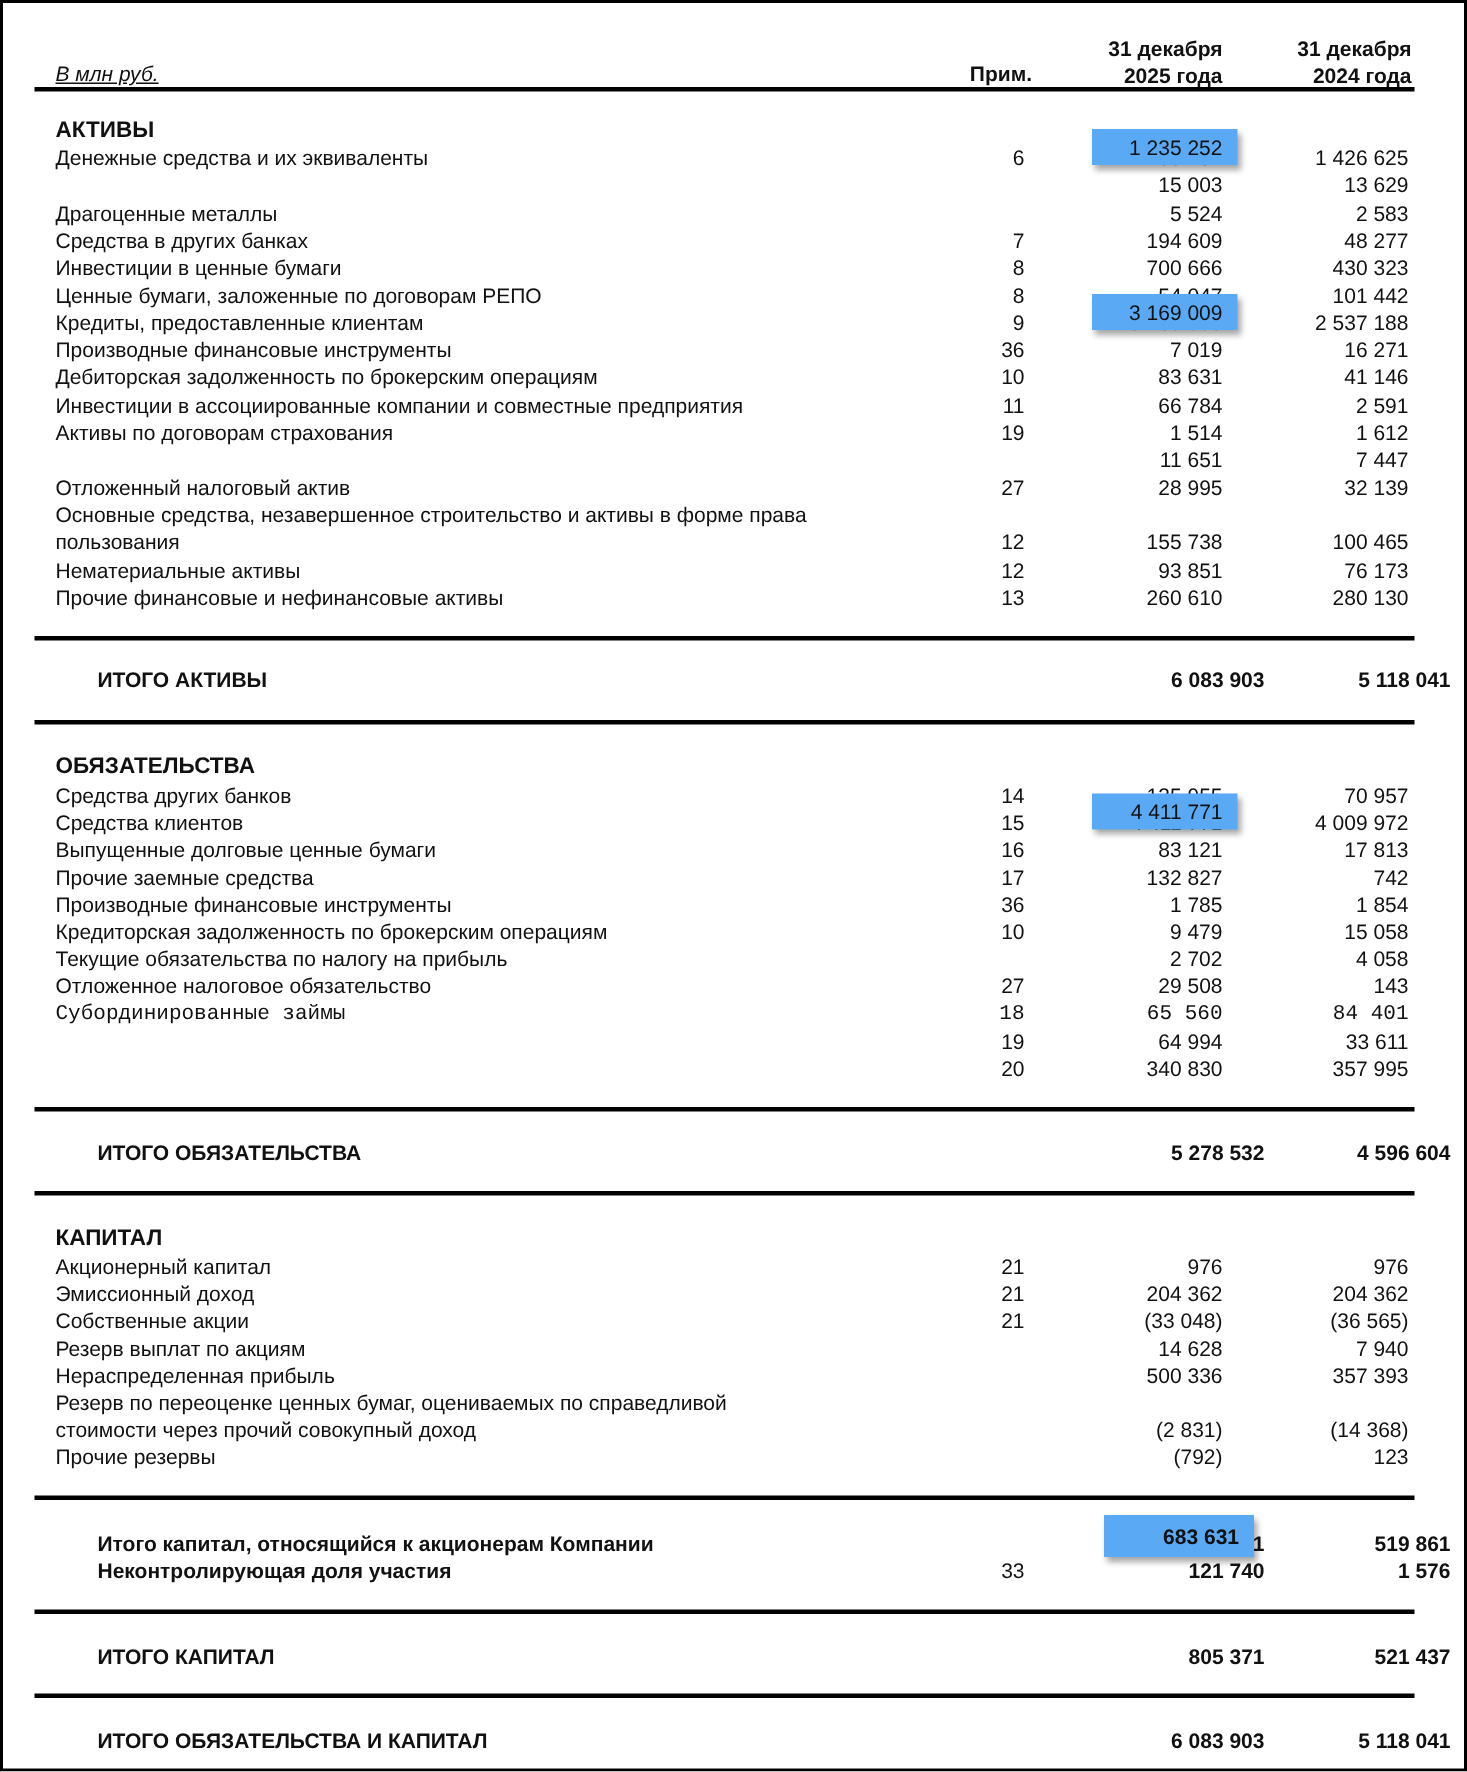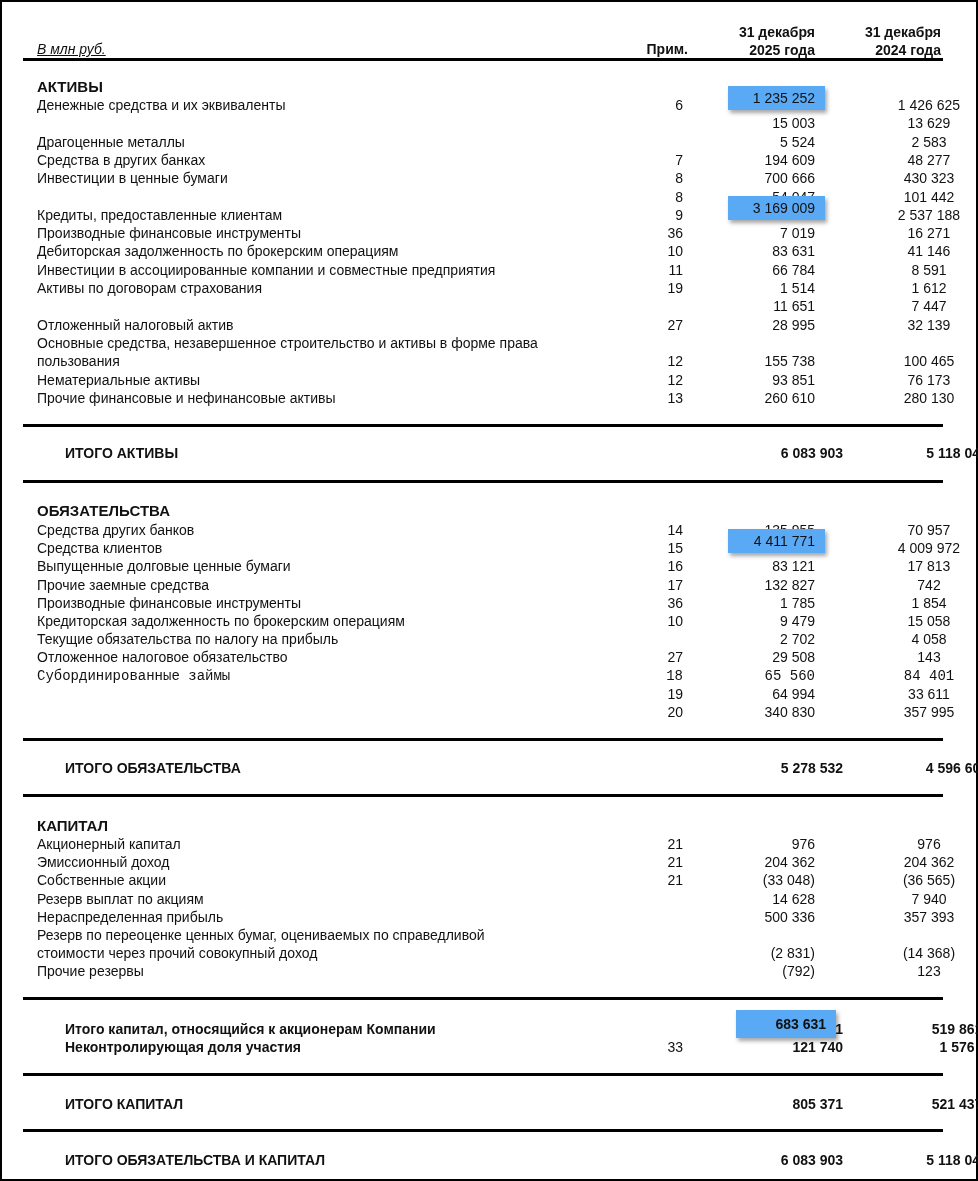--- a/index.html
+++ b/index.html
@@ -10,21 +10,21 @@
   .hdr { position:absolute; left:0; top:22px; width:920px; height:36px; }
   .hdr .unit { position:absolute; left:14px; top:19px; font-style:italic; font-size:14px; }
   .hdr .note { position:absolute; left:617px; top:19px; width:48px; text-align:right; font-weight:bold; font-size:14px; }
   .hdr .c1 { position:absolute; left:660px; top:1px; width:132px; text-align:right; font-weight:bold; font-size:14px; line-height:18px; }
   .hdr .c2 { position:absolute; left:790px; top:1px; width:128px; text-align:right; font-weight:bold; font-size:14px; line-height:18px; }
   .rule { position:absolute; left:0; width:920px; height:3px; background:#000; }
   .row { position:absolute; left:0; width:920px; height:18px; font-size:14px; line-height:18px; }
   .row .lbl { position:absolute; left:14px; top:0; white-space:nowrap; }
   .row .nt { position:absolute; left:610px; top:0; width:50px; text-align:right; }
   .row .v1 { position:absolute; left:690px; top:0; width:102px; text-align:right; }
-  .row .v2 { position:absolute; left:856px; top:0; width:100px; text-align:center; }
+  .row .v2 { position:absolute; left:816px; top:0; width:100px; text-align:right; }
   .row.bold .lbl, .row.bold .v1, .row.bold .v2 { font-weight:bold;margin-left:28px; }
   .row.sec .lbl { font-weight:bold; font-size:15px; }
   .hl { position:absolute; background:#5aa9f5; box-shadow:2px 3px 4px rgba(0,0,0,0.35); }
   .hl span { position:absolute; right:10px; top:50%; transform:translateY(-50%); font-size:14px; color:#111; }
   .hl.b span { font-weight:bold; }
 </style>
 </head>
 <body>
 
 <div class="frame"></div>
@@ -73,20 +73,21 @@
         <span class="v1">194 609</span>
         <span class="v2">48 277</span>
       </div>
       <div class="row" style="top: 169.2px;">
         <span class="lbl">Инвестиции в ценные бумаги</span>
         <span class="nt">8</span>
         <span class="v1">700 666</span>
         <span class="v2">430 323</span>
       </div>
       <div class="row" style="top: 187.5px;">
+        <span class="lbl">Ценные бумаги, заложенные по договорам РЕПО</span>
         <span class="nt">8</span>
         <span class="v1">54 047</span>
         <span class="v2">101 442</span>
       </div>
       <div class="row" style="top: 205.8px;">
         <span class="lbl">Кредиты, предоставленные клиентам</span>
         <span class="nt">9</span>
         <span class="v1">3 169 009</span>
         <span class="v2">2 537 188</span>
       </div>
@@ -102,21 +103,21 @@
       <div class="row" style="top: 242.4px;">
         <span class="lbl">Дебиторская задолженность по брокерским операциям</span>
         <span class="nt">10</span>
         <span class="v1">83 631</span>
         <span class="v2">41 146</span>
       </div>
       <div class="row" style="top: 260.7px;">
         <span class="lbl">Инвестиции в ассоциированные компании и совместные предприятия</span>
         <span class="nt">11</span>
         <span class="v1">66 784</span>
-        <span class="v2">8 591</span>
+        <span class="v2">2 591</span>
       </div>
       <div class="row" style="top: 279px;">
         <span class="lbl">Активы по договорам страхования</span>
         <span class="nt">19</span>
         <span class="v1">1 514</span>
         <span class="v2">1 612</span>
       </div>
       <div class="row" style="top: 297.3px;">
         <span class="nt"></span>
         <span class="v1">11 651</span>

